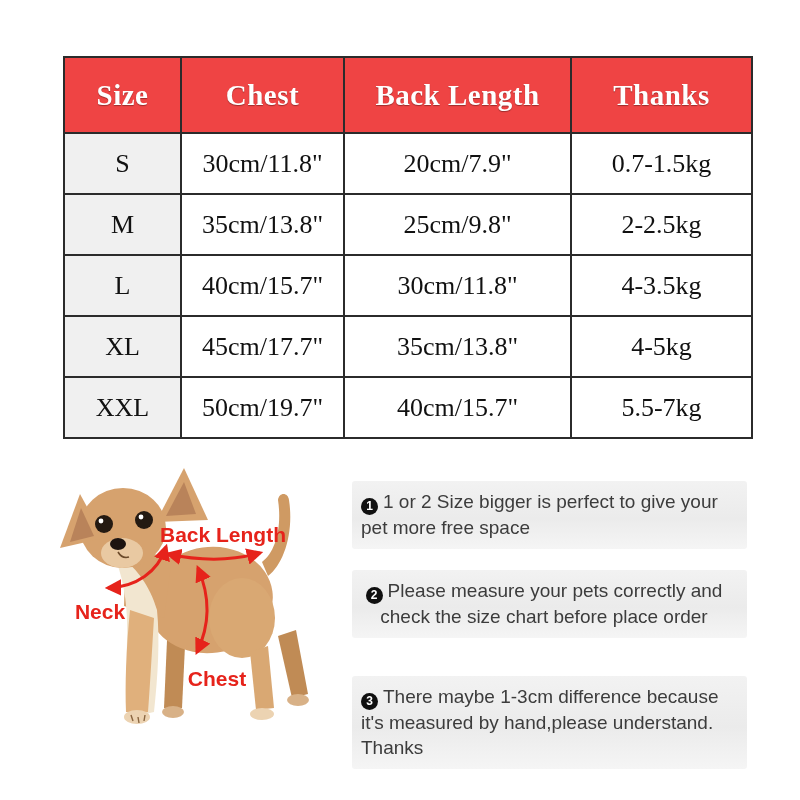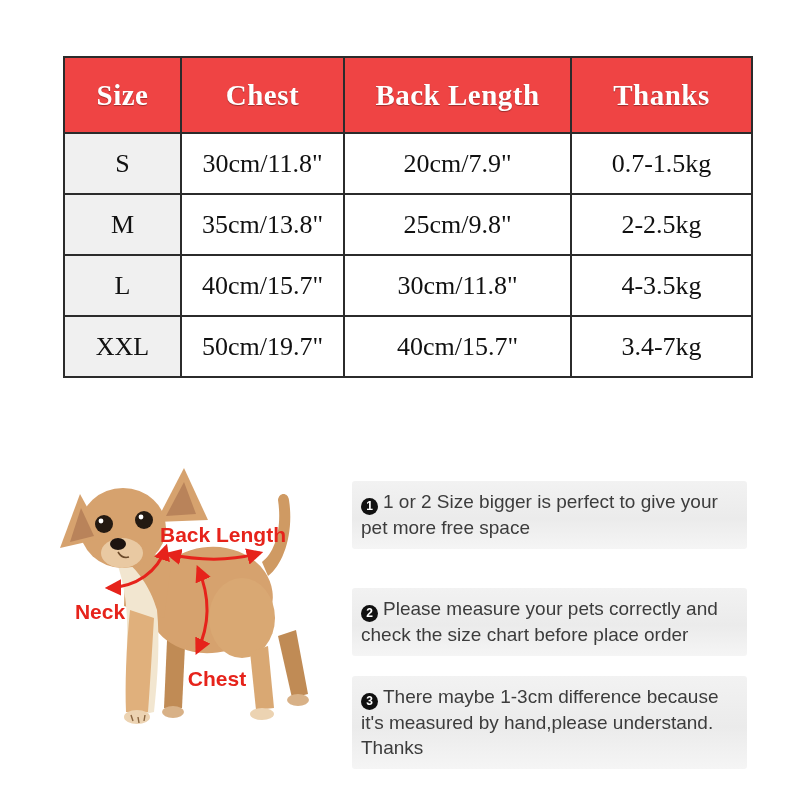--- a/index.html
+++ b/index.html
@@ -34,21 +34,21 @@
     font-family:"Liberation Sans",sans-serif;font-weight:bold;fill:#e6231b;
   }
   
   .note{
     position:absolute;left:352px;width:395px;box-sizing:border-box;
     background:linear-gradient(180deg,#f2f2f2 0%,#ebebeb 55%,#f5f5f5 100%);
     border-radius:3px;color:#3c3c3c;
     font-size:19px;line-height:1.34;padding:8px 20px 9px 9px;
   }
   .note-1{top:481px;min-height:64px;}
-  .note-2{top:588px;min-height:66px;}
+  .note-2{top:570px;min-height:66px;text-align:center;}
   .note-3{top:676px;min-height:86px;}
   .bullet{
     display:inline-flex;width:17px;height:17px;border-radius:50%;
     background:#101010;color:#fff;font-size:12px;font-weight:bold;
     align-items:center;justify-content:center;vertical-align:-2px;margin-right:5px;
   }
 </style>
 </head>
 <body>
 
@@ -80,24 +80,30 @@
       <td>25cm/9.8"</td>
       <td>2-2.5kg</td>
     </tr>
     <tr>
       <td class="size-col">L</td>
       <td>40cm/15.7"</td>
       <td>30cm/11.8"</td>
       <td>4-3.5kg</td>
     </tr>
     <tr>
+      <td class="size-col">XL</td>
+      <td>45cm/17.7"</td>
+      <td>35cm/13.8"</td>
+      <td>4-5kg</td>
+    </tr>
+    <tr>
       <td class="size-col">XXL</td>
       <td>50cm/19.7"</td>
       <td>40cm/15.7"</td>
-      <td>3.4-7kg</td>
+      <td>5.5-7kg</td>
     </tr>
   </tbody>
 </table>
 
 <div class="dog-wrap">
   <svg width="300" height="320" viewBox="0 0 300 320" xmlns="http://www.w3.org/2000/svg">
     <defs>
       <marker id="arr" viewBox="0 0 10 10" refX="8" refY="5" markerWidth="5.5" markerHeight="5.5" orient="auto-start-reverse">
         <path d="M0,0 L10,5 L0,10 z" fill="#e6231b"></path>
       </marker>

